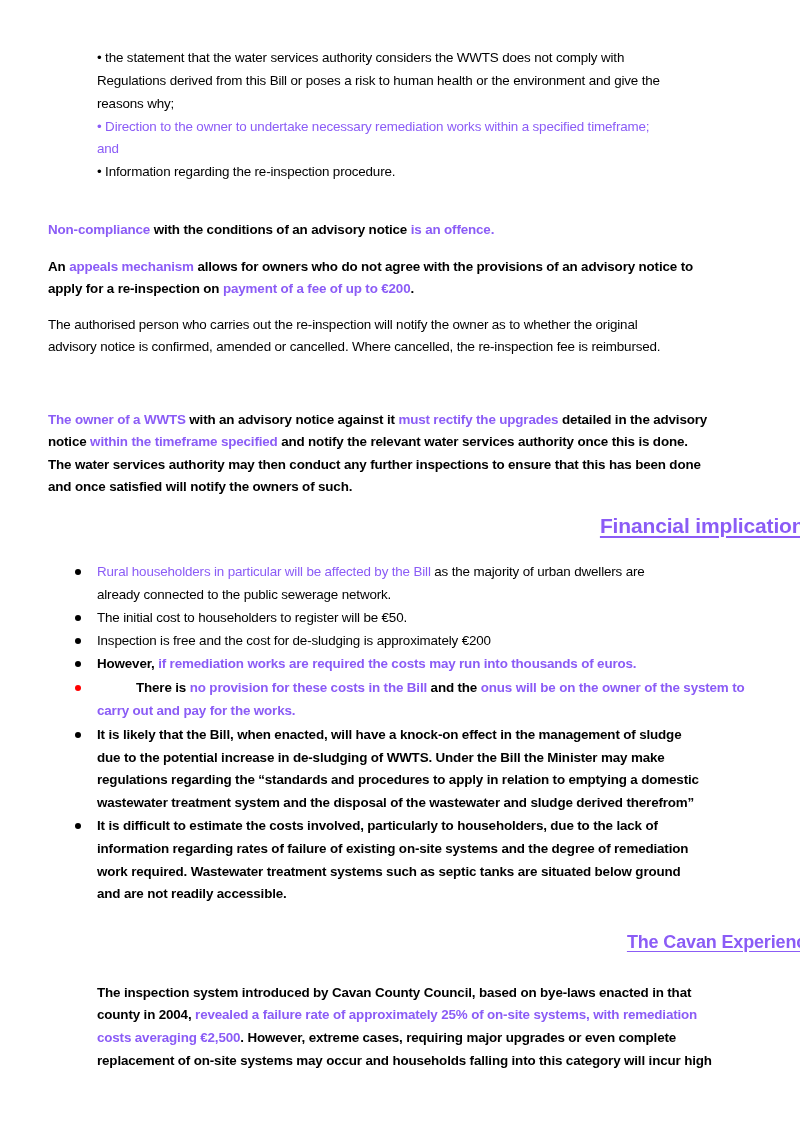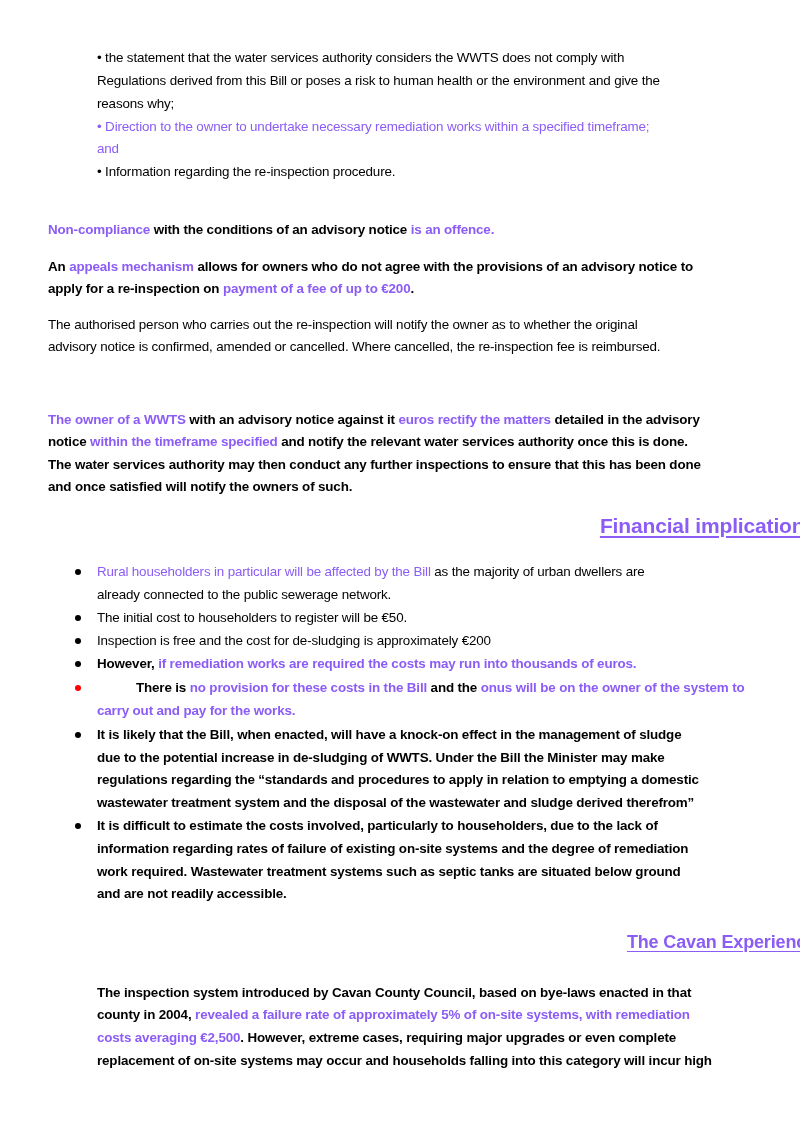--- a/index.html
+++ b/index.html
@@ -54,21 +54,21 @@
   </div>
 
   <div>
     <div class="line" style="left:48px; top:314px;">The authorised person who carries out the re-inspection will notify the owner as to whether the original</div>
     <div class="line" style="left:48px; top:336px;">advisory notice is confirmed, amended or cancelled. Where cancelled, the re-inspection fee is reimbursed.</div>
   </div>
 
 
   <div>
     <div class="line b" style="left:48px; top:409px;">
-      <span class="red">The owner of a WWTS</span><span> with an advisory notice against it </span><span class="red">euros rectify the matters</span><span> detailed in the advisory</span>
+      <span class="red">The owner of a WWTS</span><span> with an advisory notice against it </span><span class="red">must rectify the upgrades</span><span> detailed in the advisory</span>
     </div>
     <div class="line b" style="left:48px; top:431px;">
       <span>notice </span><span class="red">within the timeframe specified</span><span> and notify the relevant water services authority once this is done.</span>
     </div>
     <div class="line b" style="left:48px; top:454px;">The water services authority may then conduct any further inspections to ensure that this has been done</div>
     <div class="line b" style="left:48px; top:476px;">and once satisfied will notify the owners of such.</div>
   </div>
 
   <div class="green-heading h1">Financial implications</div>
 
@@ -107,21 +107,21 @@
     <div class="line b" style="left:97px; top:838px;">information regarding rates of failure of existing on-site systems and the degree of remediation</div>
     <div class="line b" style="left:97px; top:861px;">work required. Wastewater treatment systems such as septic tanks are situated below ground</div>
     <div class="line b" style="left:97px; top:883px;">and are not readily accessible.</div>
   </div>
 
   <div class="green-heading h2">The Cavan Experience</div>
 
   <div>
     <div class="line b" style="left:97px; top:982px;">The inspection system introduced by Cavan County Council, based on bye-laws enacted in that</div>
     <div class="line b" style="left:97px; top:1004px;">
-      <span>county in 2004, </span><span class="red">revealed a failure rate of approximately 5% of on-site systems, with remediation</span>
+      <span>county in 2004, </span><span class="red">revealed a failure rate of approximately 25% of on-site systems, with remediation</span>
     </div>
     <div class="line b" style="left:97px; top:1027px;">
       <span class="red">costs averaging €2,500</span><span>. However, extreme cases, requiring major upgrades or even complete</span>
     </div>
     <div class="line b" style="left:97px; top:1050px;">replacement of on-site systems may occur and households falling into this category will incur high</div>
   </div>
 
 </div>
 
 </body></html>

